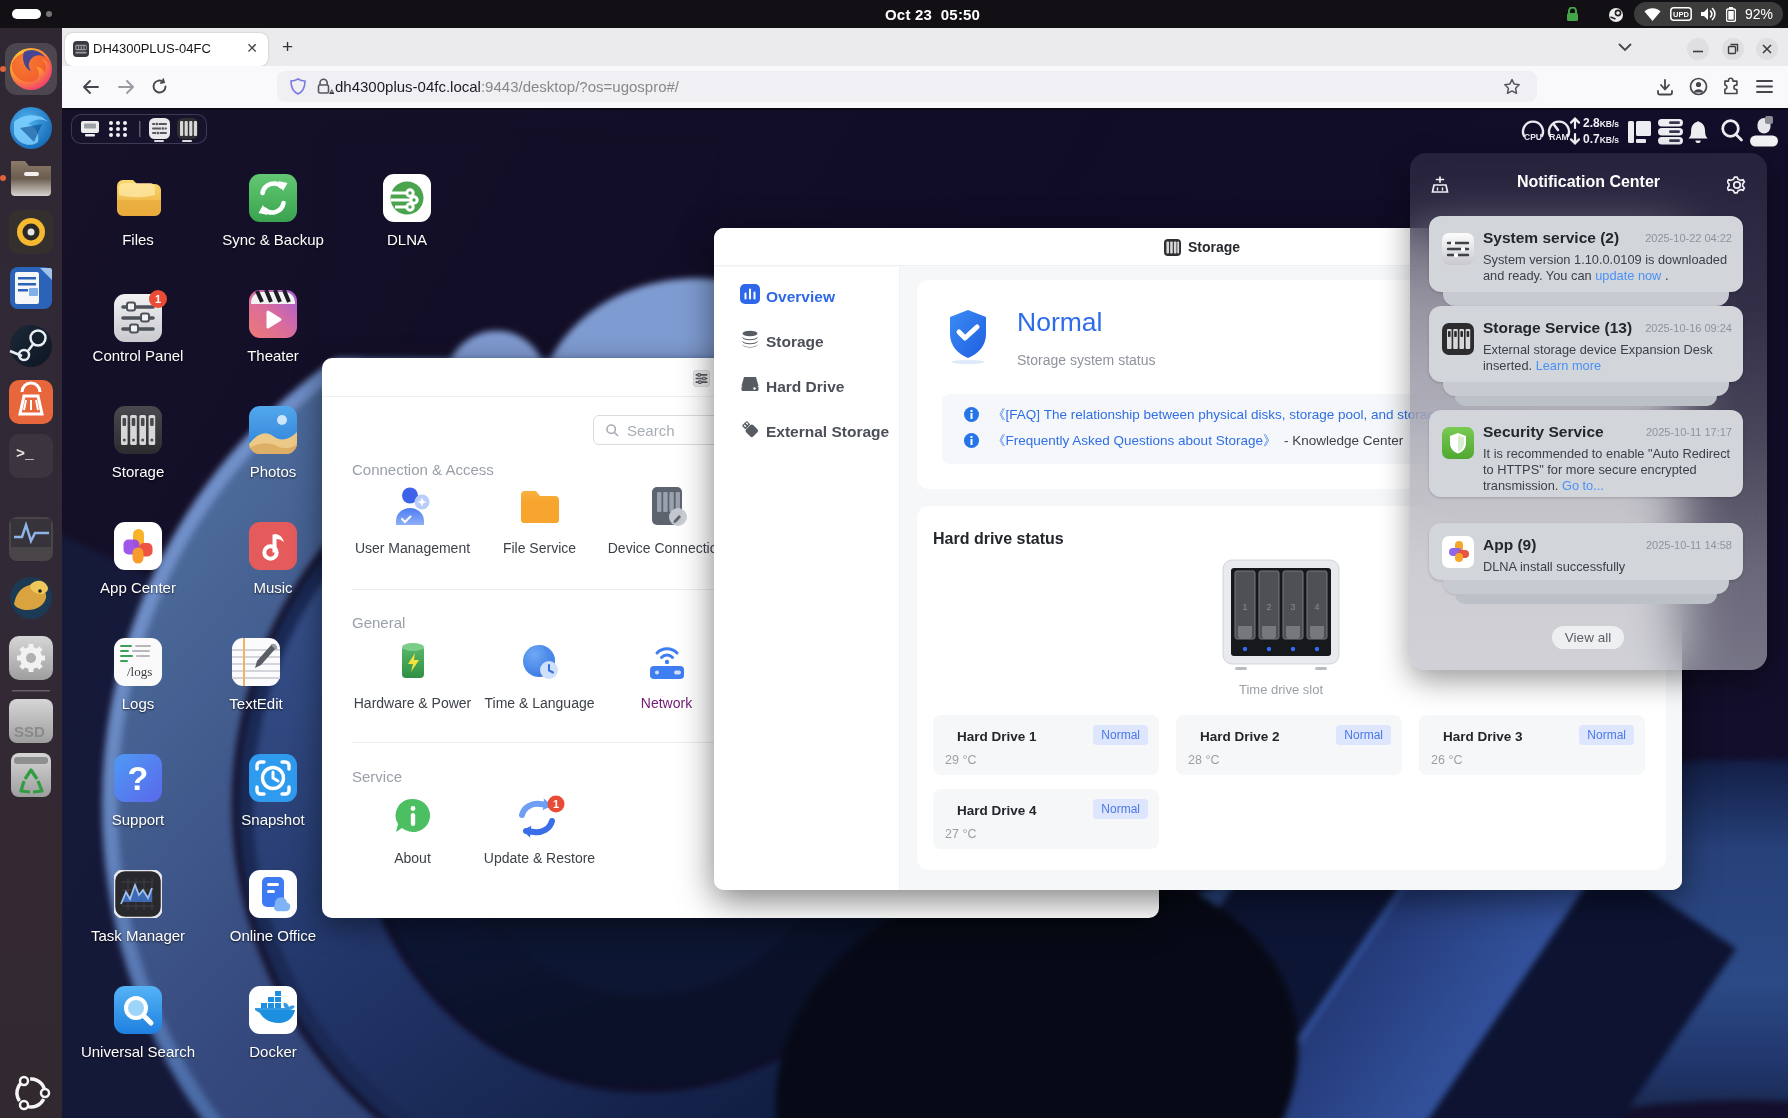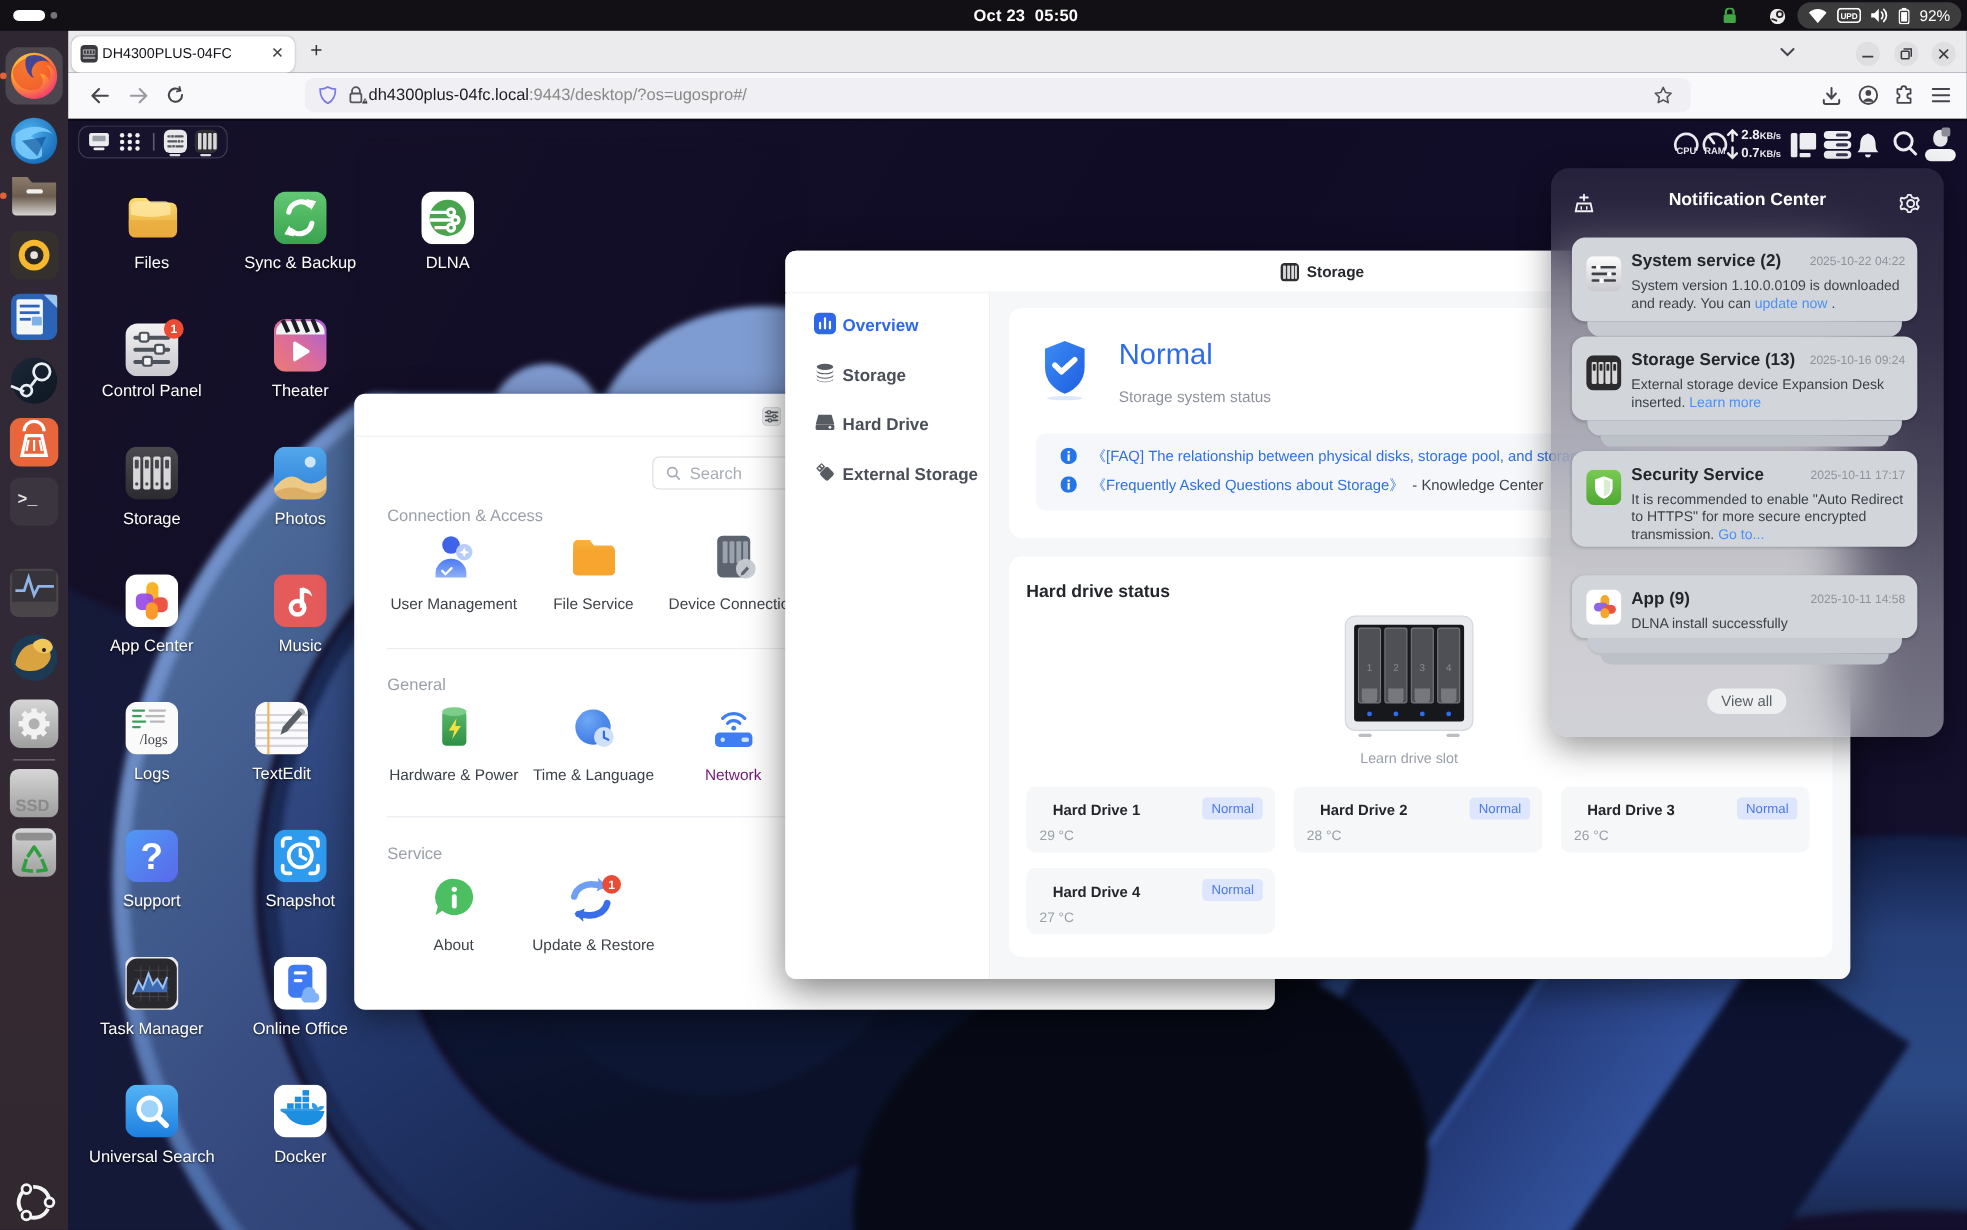--- a/index.html
+++ b/index.html
@@ -922,21 +922,21 @@
             </g>
           <g fill="#2f6cf0">
               <circle cx="24" cy="91" r="2.2"></circle>
               <circle cx="48" cy="91" r="2.2"></circle>
               <circle cx="72" cy="91" r="2.2"></circle>
               <circle cx="96" cy="91" r="2.2"></circle>
             </g>
           <rect x="14" y="109" width="12" height="3" rx="1.5" fill="#b9bcc1"></rect>
             <rect x="94" y="109" width="12" height="3" rx="1.5" fill="#b9bcc1"></rect>
         </svg>
-        <div style="position:absolute;left:264px;top:176px;width:200px;text-align:center;font-size:13px;color:#9aa0a8">Learn drive slot</div>
+        <div style="position:absolute;left:264px;top:176px;width:200px;text-align:center;font-size:13px;color:#9aa0a8">Time drive slot</div>
         <div class="hdcard" style="left:16px;top:209px">
             <b>Hard Drive 1</b>
             <i>Normal</i>
             <u>29 °C</u>
           </div>
         <div class="hdcard" style="left:259px;top:209px">
             <b>Hard Drive 2</b>
             <i>Normal</i>
             <u>28 °C</u>
           </div>

